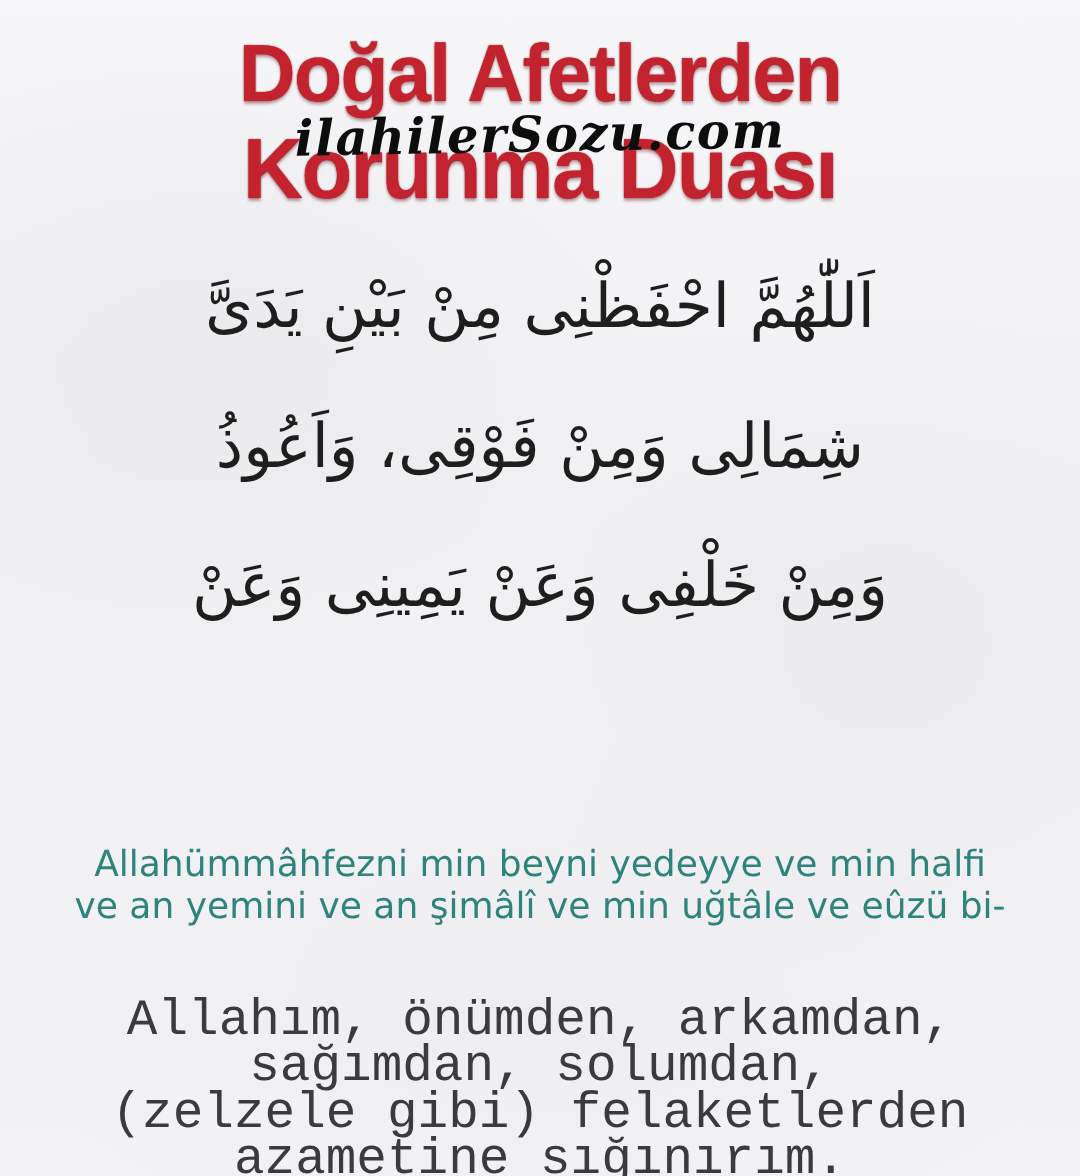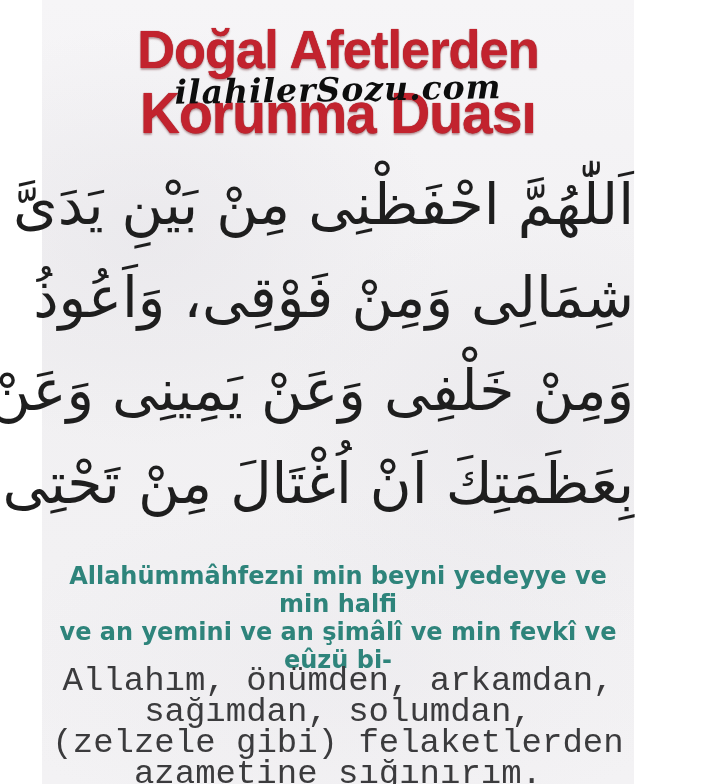--- a/index.html
+++ b/index.html
@@ -1,27 +1,26 @@
 <!DOCTYPE html>
 <html lang="tr"><head>
 <meta charset="utf-8">
 <style>
   html,body{margin:0;padding:0;}
   body{
     width:720px;height:784px;overflow:hidden;
     font-family:"Liberation Sans",sans-serif;
   }
   .page{
-    position:relative;width:592px;height:784px;
+    position:relative;width:720px;height:784px;
     background:
       radial-gradient(ellipse 420px 300px at 18% 30%, rgba(220,218,224,.35), rgba(0,0,0,0) 70%),
       radial-gradient(ellipse 380px 320px at 82% 55%, rgba(222,220,226,.30), rgba(0,0,0,0) 70%),
       radial-gradient(ellipse 500px 260px at 50% 85%, rgba(226,224,229,.28), rgba(0,0,0,0) 70%),
       linear-gradient(180deg,#f6f5f7 0%,#f1f0f2 45%,#f3f2f4 100%);
-    margin-left: 42px;
   }
 
   
   .title-block{position:absolute;top:18px;left:0;width:100%;text-align:center;}
   .title-line{
     font-weight:bold;
     color:#c2232e;
     letter-spacing:-1px;
     transform:scaleX(.97);
     text-shadow:0 2px 2px rgba(90,10,14,.35), 0 0 1px #8e1218;
@@ -36,27 +35,27 @@
   }
 
   
   .arabic-block{
     position:absolute;top:158px;left:0;width:100%;
     text-align:center;direction:rtl;
     font-family:"DejaVu Sans",sans-serif;
     color:#1e1e1e;
   }
   .arabic-line{
-    font-size:57px;line-height:93px;white-space:nowrap;
+    font-size:41px;line-height:93px;white-space:nowrap;
   }
 
   
   .translit-block{
     position:absolute;top:562px;left:0;width:100%;text-align:center;
-    font-family:"DejaVu Sans",sans-serif;font-weight:bold;
+    font-family:"DejaVu Sans",sans-serif;font-weight:normal;
     font-size:24px;line-height:28px;color:#2e847b;
     letter-spacing:0px;
   }
 
   
   .translation-block{
     position:absolute;top:666px;left:0;width:100%;text-align:center;
     font-family:Liberation Mono, monospace;
     font-size:34px;line-height:31px;color:#3b3b3d;
   }
@@ -69,26 +68,25 @@
   <div class="title-block">
     <div class="title-line first">Doğal Afetlerden</div>
     <div class="watermark">ilahilerSozu.com</div>
     <div class="title-line second">Korunma Duası</div>
   </div>
 
   <div class="arabic-block" dir="rtl" lang="ar">
     <div class="arabic-line">اَللّٰهُمَّ احْفَظْنِى مِنْ بَيْنِ يَدَىَّ</div>
     <div class="arabic-line">شِمَالِى وَمِنْ فَوْقِى، وَاَعُوذُ</div>
     <div class="arabic-line">وَمِنْ خَلْفِى وَعَنْ يَمِينِى وَعَنْ</div>
-    <div class="arabic-line">بِعَظَمَتِكَ اَنْ اُغْتَالَ مِنْ تَحْتِى،</div>
   </div>
 
   <div class="translit-block" lang="tr">
     <div>Allahümmâhfezni min beyni yedeyye ve min halfi</div>
-    <div>ve an yemini ve an şimâlî ve min fevkî ve eûzü bi-</div>
+    <div>ve an yemini ve an şimâlî ve min uğtâle ve eûzü bi-</div>
   </div>
 
   <div class="translation-block" lang="tr">
     <div>Allahım, önümden, arkamdan, sağımdan, solumdan,</div>
     <div>(zelzele gibi) felaketlerden azametine sığınırım.</div>
   </div>
 
 </div>
 
 </body></html>

